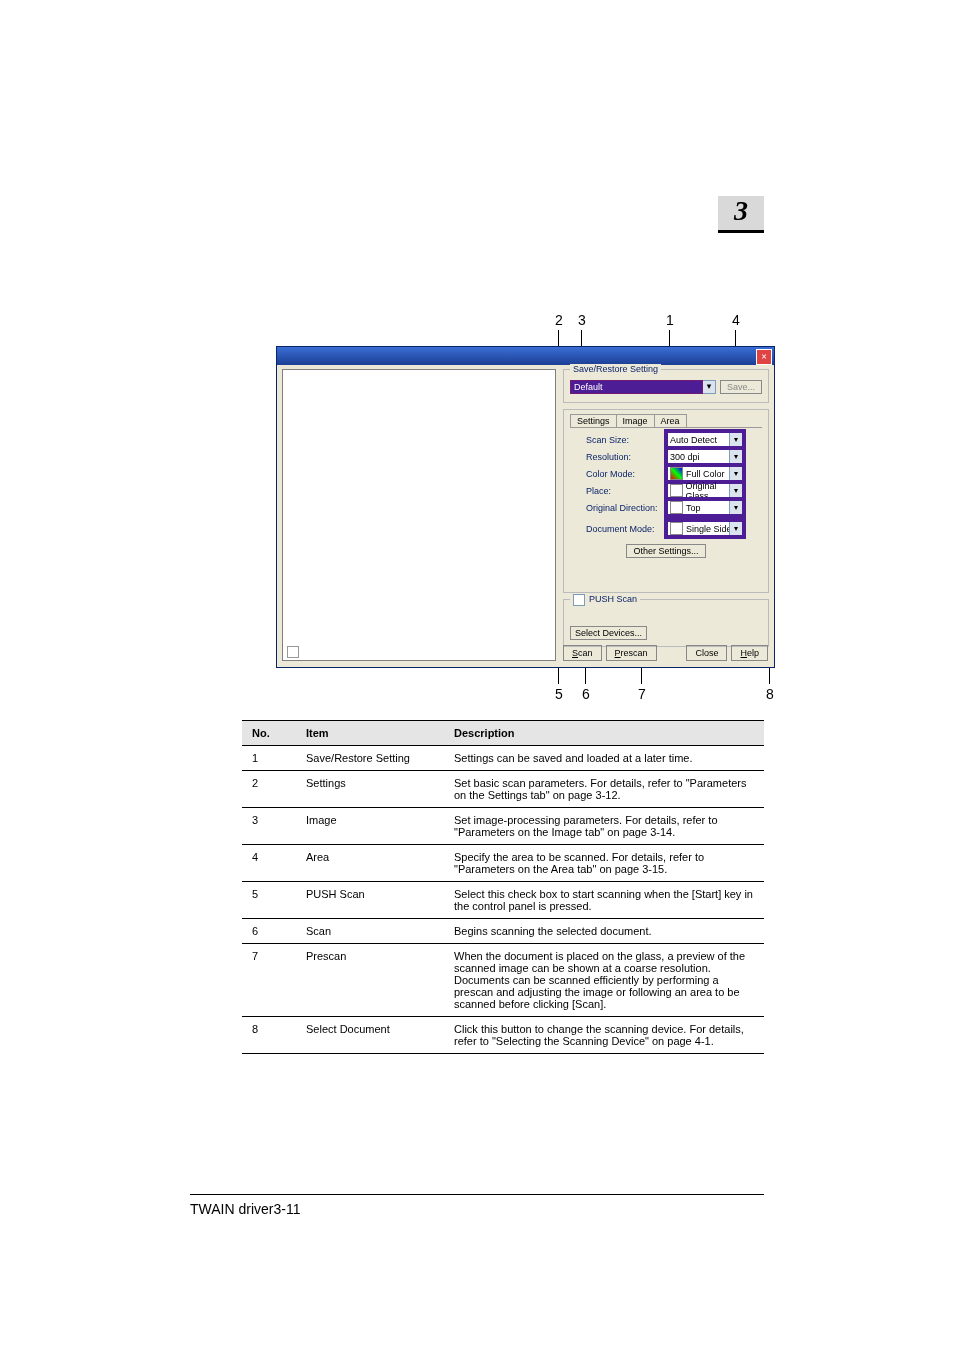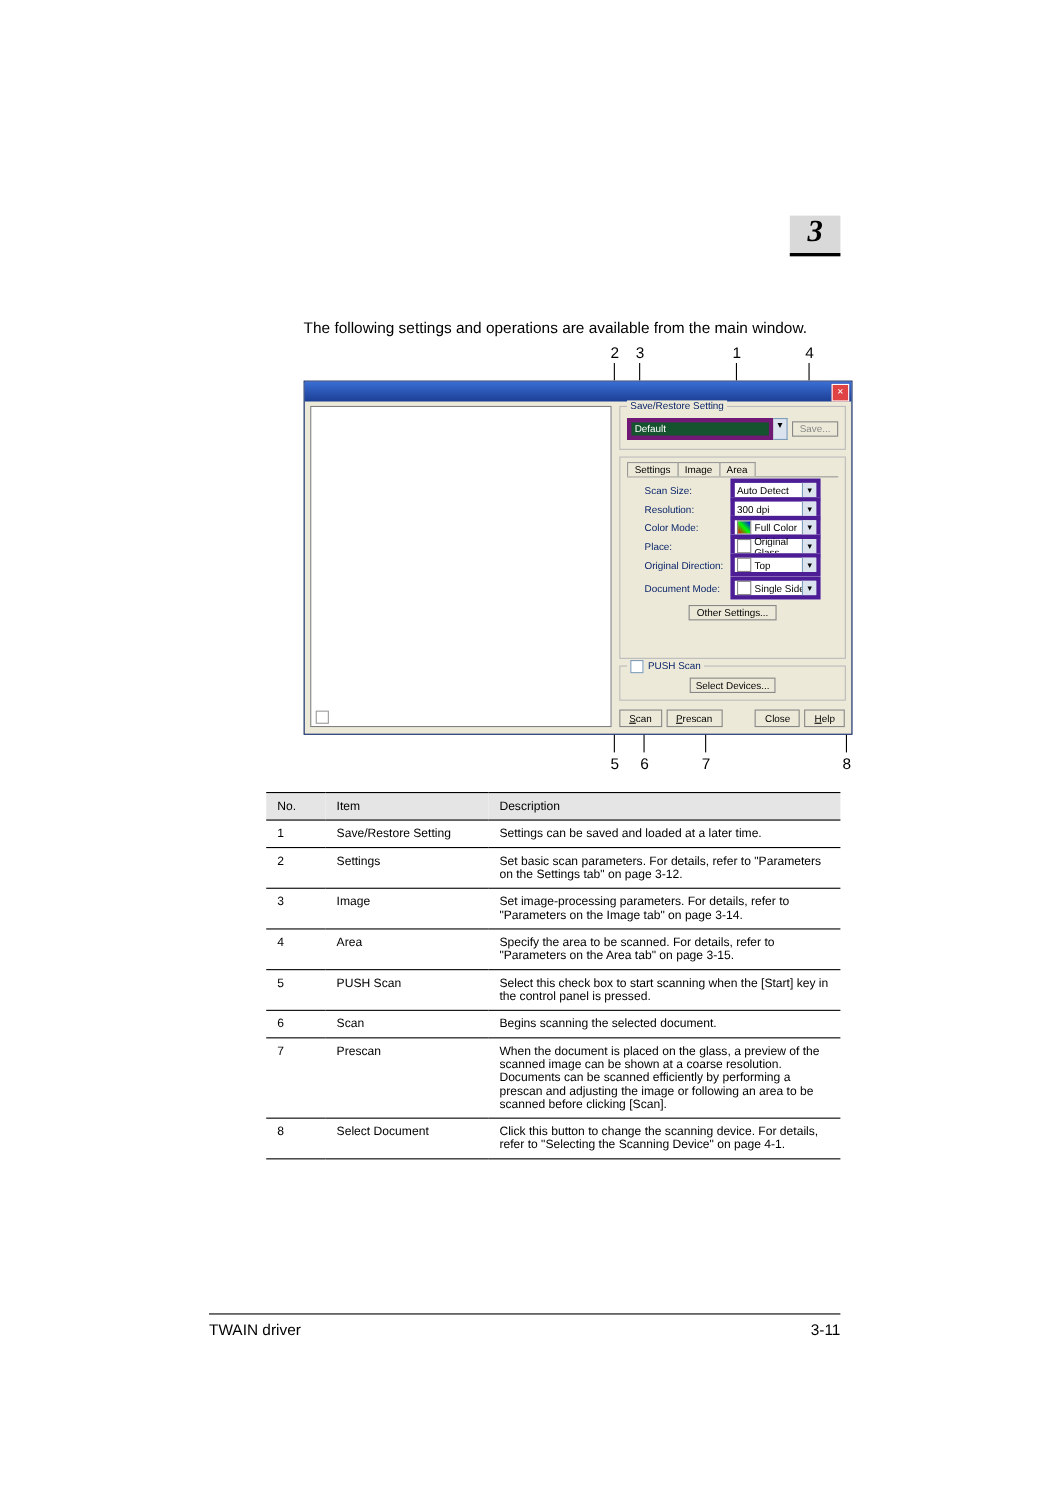--- a/index.html
+++ b/index.html
@@ -21,21 +21,21 @@
   .win{border:1px solid #0a246a;position:relative;width:497px;height:320px;background:#ece9d8;font-size:9px;font-family:Tahoma,Arial}
   .titlebar{height:18px;background:linear-gradient(#3a6ed5,#1c3f94);position:relative}
   .titlebar .xbtn{position:absolute;right:2px;top:2px;width:14px;height:14px;background:#e04343;color:#fff;font:bold 10px/14px Tahoma;text-align:center;border:1px solid #fff}
   .preview{position:absolute;left:5px;top:22px;width:272px;height:290px;background:#ffffff;border:1px solid #808080}
   .preview-stat{position:absolute;left:4px;bottom:2px;width:10px;height:10px;border:1px solid #999}
   .rpanel{position:absolute;left:286px;top:22px;width:206px}
   .grp{border:1px solid #bbb;margin-bottom:6px;padding:6px 6px 8px 6px;position:relative}
   .grp .legend{position:absolute;top:-6px;left:6px;background:#ece9d8;padding:0 3px;color:#0a246a}
   .saverow{display:flex;gap:4px;align-items:center;margin-top:4px}
   .combo{flex:1;display:flex}
-  .combo .sel{background:#14532d;color:#fff;border:4px solid #701a75;padding:1px 3px;flex:1}
+  .combo .sel{background:#4c1d95;color:#fff;border:1px solid #701a75;padding:1px 3px;flex:1}
   .combo .arr{width:12px;border:1px solid #7f9db9;border-left:none;background:#dbe3ef;color:#000;text-align:center}
   .btn{border:1px solid #888;background:#ece9d8;padding:1px 6px;color:#888}
   .btn.on{color:#000}
   .tabs{display:flex;border-bottom:1px solid #999;margin-bottom:4px}
   .tabs div{border:1px solid #999;border-bottom:none;padding:1px 6px;background:#ece9d8;margin-right:-1px}
   .frow{display:flex;align-items:center;margin:2px 16px;height:15px}
   .frow label{width:78px;color:#0a246a}
   .frow .dd{flex:1;border:4px solid #4c1d95;background:#fff;display:flex;align-items:center;padding:0 2px;height:13px;position:relative}
   .frow .dd .ico{width:11px;height:11px;margin-right:3px;display:inline-block;border:1px solid #888}
   .frow .dd .ar{position:absolute;right:0;top:0;width:12px;height:13px;background:#dbe3ef;border-left:1px solid #7f9db9;text-align:center;font-size:8px;line-height:13px}
@@ -46,34 +46,33 @@
   .btnrow{position:absolute;left:286px;bottom:6px;right:6px;display:flex;gap:4px;align-items:center}
   .btnrow .b{border:1px solid #888;padding:2px 8px;font-size:9px}
   .callouts-bot{position:relative;height:34px;font-size:14px}
   .callouts-bot span{position:absolute;bottom:0}
   .cb5{left:279px}.cb6{left:306px}.cb7{left:362px}.cb8{left:490px}
   .callouts-bot i{position:absolute;bottom:18px;width:1px;height:16px;background:#000}
   .bl5{left:282px}.bl6{left:309px}.bl7{left:365px}.bl8{left:493px}
   
   .tbl{position:absolute;left:242px;top:720px;width:522px;border-top:1px solid #000;border-bottom:1px solid #000;font-size:11px;border-collapse:collapse}
   .tbl th,.tbl td{border-bottom:1px solid #000;padding:6px 10px;text-align:left;vertical-align:top;font-weight:normal}
-  .tbl thead th{background:#e5e5e5;font-weight:normal}
+  .tbl thead th{background:#e5e5e5;font-weight:bold}
   .tbl td:first-child,.tbl th:first-child{width:34px}
   .tbl td:nth-child(2),.tbl th:nth-child(2){width:128px}
-  .footer{position:absolute;left:190px;right:190px;top:1194px;border-top:1px solid #000;padding-top:6px;font-size:14px;display:flex;justify-content:space-between}
+  .footer{position:absolute;left:190px;right:190px;top:1194px;border-top:1px solid #000;padding-top:6px;font-size:14px;display:flex;}
 </style>
 </head>
 <body>
 
 <div class="page">
   <div class="chapnum">
       <span>3</span>
     </div>
 
-  <div class="intro">The following settings and operations are available from the main window.</div>
 
   <div class="shot-wrap">
     <div class="callouts-top">
       <span class="ct2">2</span>
         <i class="cl2"></i>
       <span class="ct3">3</span>
         <i class="cl3"></i>
       <span class="ct1">1</span>
         <i class="cl1"></i>
       <span class="ct4">4</span>
@@ -149,21 +148,21 @@
                 <span class="ico"></span>
                 <span>Single Side</span>
                 <span class="ar">▾</span>
               </div>
             </div>
           <div class="other"><span class="b">Other Settings...</span></div>
         </div>
 
         <div class="grp push">
           <span class="legend"><span class="ck"></span><span>PUSH Scan</span></span>
-          <div style="text-align:center;margin-top:4px"><span class="b btn on" style="padding:1px 4px">Select Devices...</span></div>
+          <div style="text-align:left;margin-top:20px"><span class="b btn on" style="padding:1px 4px">Select Devices...</span></div>
         </div>
       </div>
 
       <div class="btnrow">
         <span class="b"><u>S</u>can</span>
         <span class="b"><u>P</u>rescan</span>
         <span style="flex:1"></span>
         <span class="b">Close</span>
         <span class="b"><u>H</u>elp</span>
       </div>

